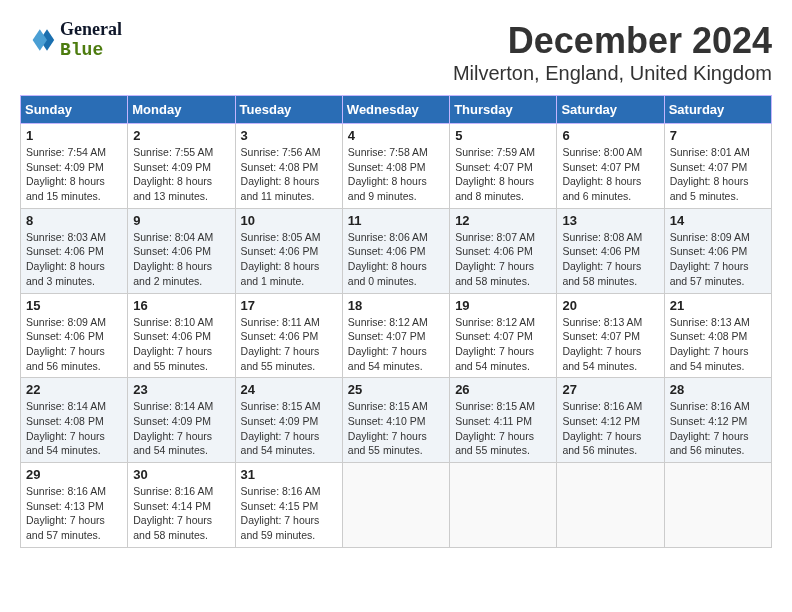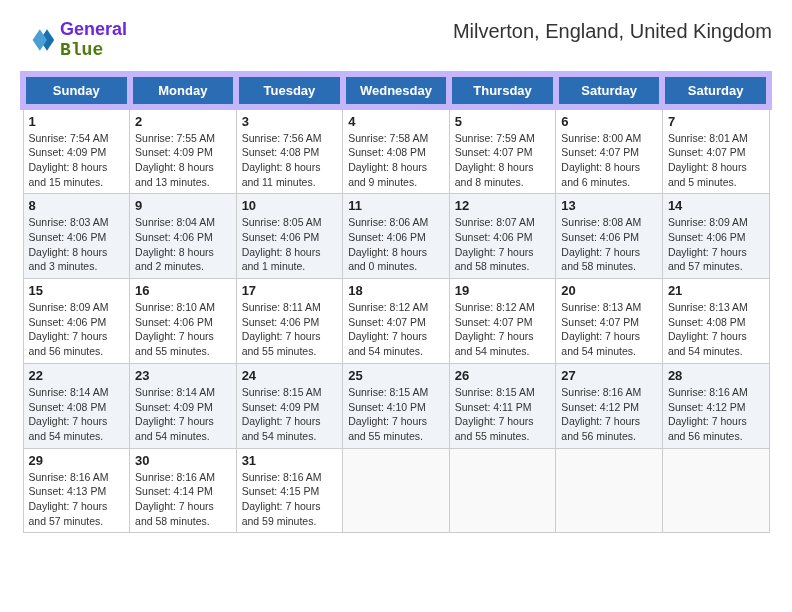--- a/index.html
+++ b/index.html
@@ -19,21 +19,21 @@
     .logo {
       display: flex;
       align-items: center;
       gap: 4px;
     }
     .logo-text {
       font-size: 18px;
       font-weight: bold;
       line-height: 1.1;
     }
-    .logo-general { color: #6d28d9; }
+    .logo-general { color: #0f172a; font-family: Liberation Serif, serif; }
     .logo-blue { color: #4d7c0f; font-family: Liberation Mono, monospace; }
     .logo-icon {
       width: 36px;
       height: 36px;
     }
     .title-area {
       text-align: right;
     }
     .month-title {
       font-size: 36px;
@@ -47,24 +47,24 @@
     }
     .calendar {
       width: 100%;
       border-collapse: collapse;
       font-size: 11px;
     }
     .calendar th {
       background-color: #2a6db5;
       color: white;
       padding: 6px 4px;
-      text-align: center;
+      text-align: left;
       font-size: 13px;
       font-weight: bold;
-      border: 6px solid #c4b5fd;
+      border: 1px solid #c4b5fd;
     }
     .calendar td {
       vertical-align: top;
       padding: 4px 5px;
       border: 1px solid #ccc;
       width: calc(100% / 7);
       min-height: 80px;
       background: #fff;
     }
     .calendar tr:nth-child(even) td {
@@ -100,20 +100,21 @@
     <svg class="logo-icon" viewBox="0 0 40 40">
       <polygon points="30,8 38,20 30,32 22,20" fill="#1a6faf"></polygon>
       <polygon points="22,8 30,20 22,32 14,20" fill="#4a9fd4"></polygon>
     </svg>
     <div class="logo-text">
       <span class="logo-general">General</span><br>
       <span class="logo-blue">Blue</span>
     </div>
   </div>
   <div class="title-area">
+    <div class="month-title">December 2024</div>
     <div class="location-title">Milverton, England, United Kingdom</div>
   </div>
 </div>
 
 <table class="calendar">
   <thead>
     <tr>
       <th>Sunday</th>
       <th>Monday</th>
       <th>Tuesday</th>

